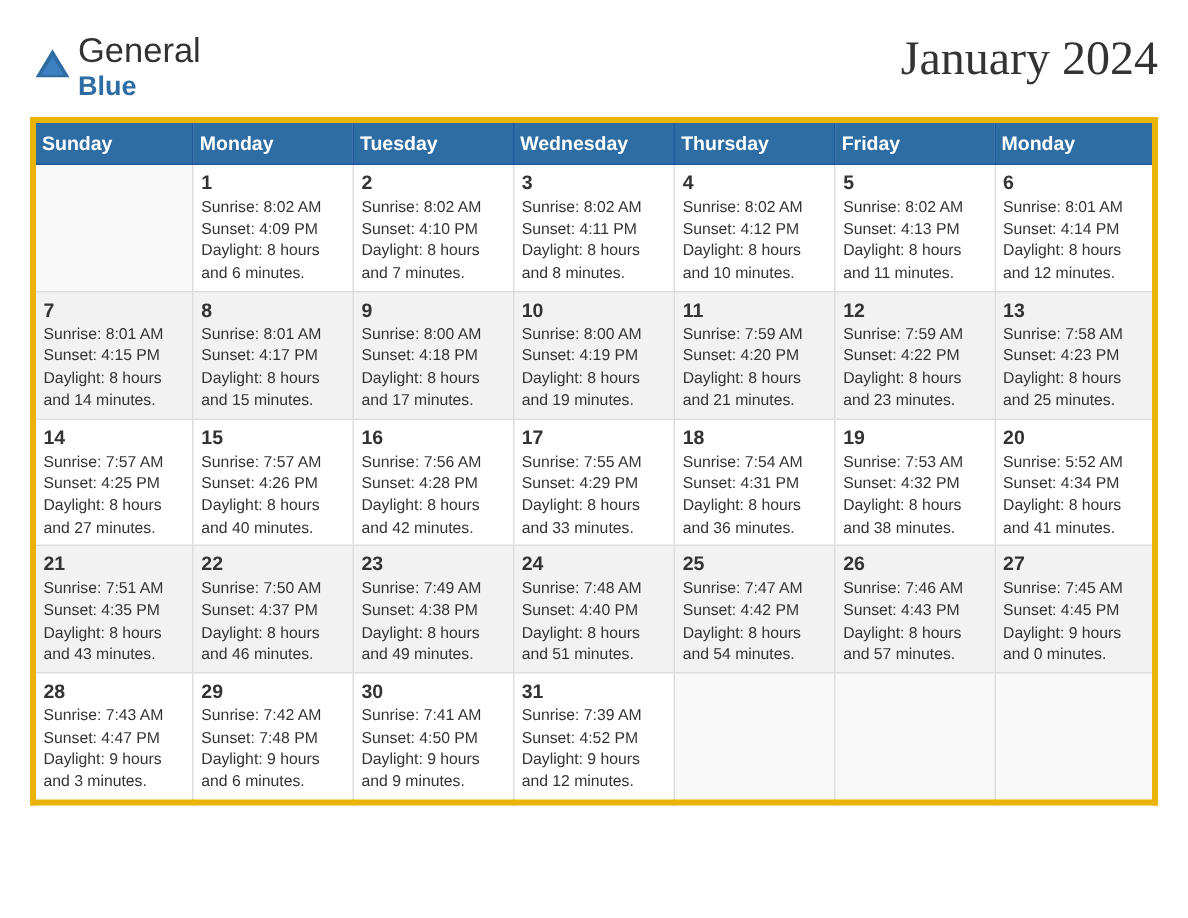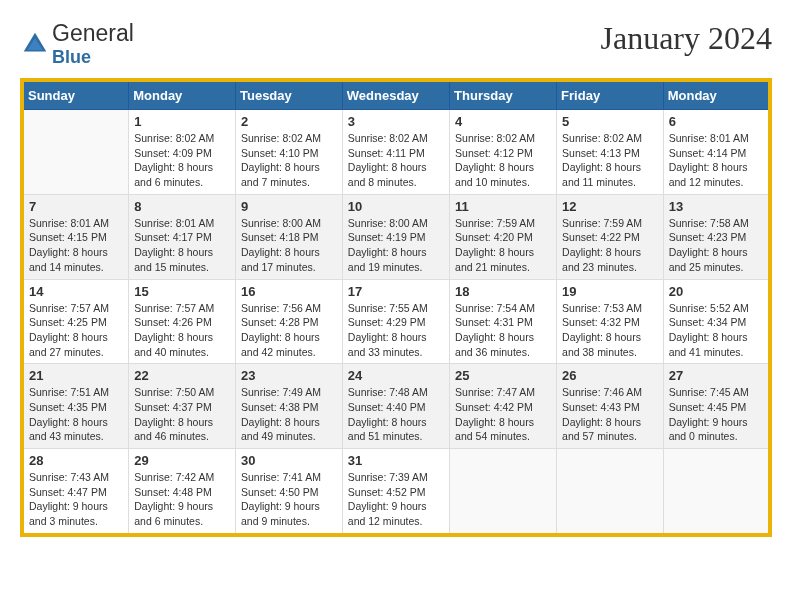--- a/index.html
+++ b/index.html
@@ -226,21 +226,21 @@
           <div class="day-info"><span>Sunrise: 7:45 AM</span><br><span>Sunset: 4:45 PM</span><br><span>Daylight: 9 hours and 0 minutes.</span></div>
         </td>
       </tr>
       <tr>
         <td>
           <span class="day-number">28</span>
           <div class="day-info"><span>Sunrise: 7:43 AM</span><br><span>Sunset: 4:47 PM</span><br><span>Daylight: 9 hours and 3 minutes.</span></div>
         </td>
         <td>
           <span class="day-number">29</span>
-          <div class="day-info"><span>Sunrise: 7:42 AM</span><br><span>Sunset: 4:48 PM</span><br><span>Daylight: 9 hours and 6 minutes.</span></div>
+          <div class="day-info"><span>Sunrise: 7:42 AM</span><br><span>Sunset: 7:48 PM</span><br><span>Daylight: 9 hours and 6 minutes.</span></div>
         </td>
         <td>
           <span class="day-number">30</span>
           <div class="day-info"><span>Sunrise: 7:41 AM</span><br><span>Sunset: 4:50 PM</span><br><span>Daylight: 9 hours and 9 minutes.</span></div>
         </td>
         <td>
           <span class="day-number">31</span>
           <div class="day-info"><span>Sunrise: 7:39 AM</span><br><span>Sunset: 4:52 PM</span><br><span>Daylight: 9 hours and 12 minutes.</span></div>
         </td>
         <td class="empty"></td>

